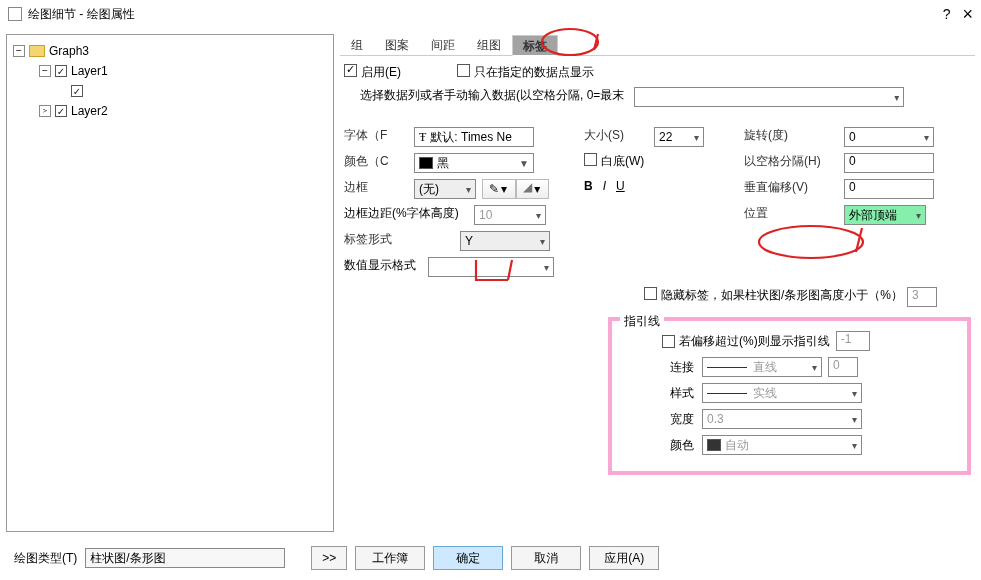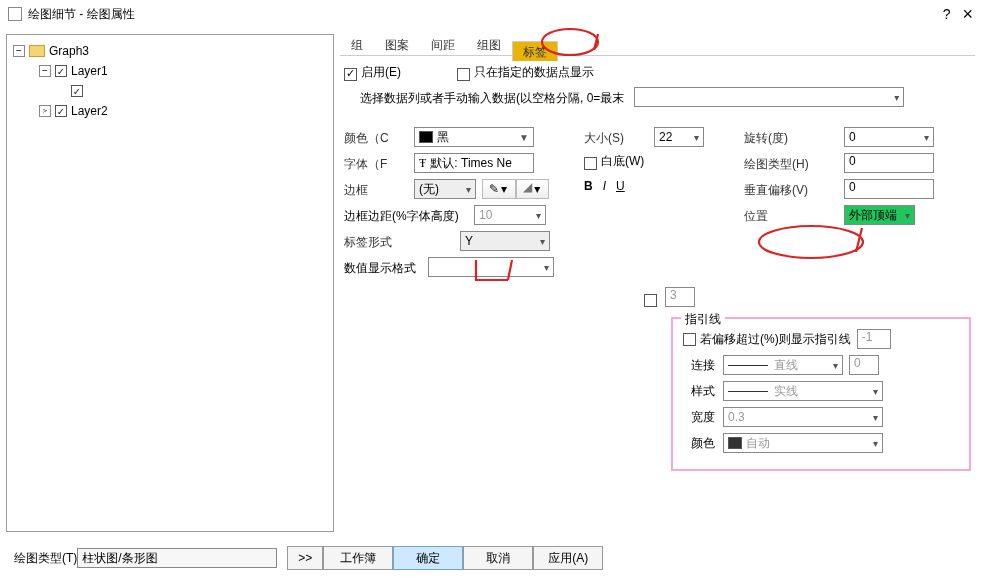--- a/index.html
+++ b/index.html
@@ -17,43 +17,43 @@
 .tree-row { display: flex; align-items: center; height: 20px; white-space: nowrap; font-family: SimSun, monospace; }
 .tog { width: 12px; height: 12px; border: 1px solid #888; display: inline-flex; align-items: center; justify-content: center; font-size: 10px; line-height: 1; margin-right: 4px; cursor: pointer; }
 .fold { width: 16px; height: 12px; background: #f3d673; border: 1px solid #c9a227; margin-right: 4px; }
 .chk { width: 12px; height: 12px; border: 1px solid #555; display: inline-flex; align-items: center; justify-content: center; font-size: 10px; margin-right: 4px; }
 .chk::after { content: "✓"; color: #222; }
 .sel { background: #cde8ff; padding: 0 2px; }
 
 .right { flex: 1; padding: 6px 6px 6px 0; }
 .tabs { display: flex; border-bottom: 1px solid #ccc; height: 22px; position: relative; }
 .tab { padding: 2px 10px; border: 1px solid transparent; border-bottom: none; cursor: pointer; color: #333; }
-.tab.active { background: #eab308; border-color: #ccc; border-bottom: 1px solid #fff; position: relative; top: 7px; }
+.tab.active { background: #a3a3a3; border-color: #ccc; border-bottom: 1px solid #fff; position: relative; top: 1px; font-weight: bold; }
 
 .panel { padding: 8px 4px; }
-.row { display: flex; align-items: flex-end; margin-bottom: 6px; }
+.row { display: flex; align-items: flex-start; margin-bottom: 6px; }
 .lbl { width: 70px; color: #333; }
 .lbl2 { width: 100px; color: #333; }
 .dis { color: #000000; }
 .disBox { background: #f0f0f0; border: 1px solid #ccc; color: #999; }
 
 .combo { display: inline-flex; align-items: center; border: 1px solid #888; height: 20px; background: #fff; padding: 0 4px; }
 .combo .arr { margin-left: auto; font-size: 10px; color: #555; }
 .inp { border: 1px solid #888; height: 20px; padding: 0 4px; background: #fff; }
 .btnflat { border: 1px solid #bbb; background: linear-gradient(#fff,#eee); height: 20px; display: inline-flex; align-items: center; padding: 0 6px; }
 
 .biu { font-family: serif; font-size: 16px; }
 .col3 { display: flex; gap: 30px; }
 
-.grpbox { border: 2px solid #f9a8d4; padding: 10px; position: relative; margin-top: 10px; width: 300px; margin-left: auto; }
+.grpbox { border: 4px solid #f9a8d4; padding: 10px; position: relative; margin-top: 10px; width: 363px; margin-left: auto; }
 .grpbox .title { position: absolute; top: -8px; left: 8px; background: #fff; padding: 0 4px; }
-.grprw { display: flex; align-items: center; margin-bottom: 6px; }
+.grprw { display: flex; align-items: center; margin-bottom: 6px; margin-left: 40px; }
 .grprw .l { width: 40px; text-align: center; }
 
-.footer { height: 40px; display: flex; align-items: center; padding: 0 14px; }
+.footer { height: 40px; display: flex; align-items: center; padding: 0 14px; gap: 8px; }
 .btn { border: 1px solid #999; background: #f5f5f5; height: 24px; min-width: 70px; display: inline-flex; align-items: center; justify-content: center; cursor: pointer; padding: 0 10px; }
 .btn.primary { background: #cde8ff; border-color: #6aa6d6; }
 .btn.small { min-width: 34px; }
 
 .annot { position: absolute; pointer-events: none; }
 svg.annot path, svg.annot ellipse { fill: none; stroke: #d22; stroke-width: 2.2; }
 
 .swatch { width: 14px; height: 12px; background: #000; display: inline-block; margin-right: 4px; border: 1px solid #555; }
 .swatchAuto { width: 14px; height: 12px; background: #333; display: inline-block; margin-right: 4px; border: 1px solid #555; }
 .bucketIco::before { content: "◢"; font-size: 12px; color: #777; position: relative; top: -2px; }
@@ -122,35 +122,35 @@
             <span class="arr">▾</span>
           </span>
       </div>
 
       <div style="height:14px"></div>
 
       <div class="col3">
 
         <div style="width:210px">
           <div class="row">
+            <span class="lbl">字体（F</span>
+            <span class="combo" style="width:120px">
+              <span style="font-family:serif;margin-right:4px">Ŧ</span>
+              <span>默认: Times Ne</span>
+            </span>
+          </div>
+          <div class="row">
             <span class="lbl">颜色（C</span>
             <span class="combo" style="width:120px">
               <span class="swatch"></span>
               <span>黑</span>
               <span class="arr">▼</span>
             </span>
           </div>
           <div class="row">
-            <span class="lbl">字体（F</span>
-            <span class="combo" style="width:120px">
-              <span style="font-family:serif;margin-right:4px">Ŧ</span>
-              <span>默认: Times Ne</span>
-            </span>
-          </div>
-          <div class="row">
             <span class="lbl">边框</span>
             <span class="combo" style="width:62px;background:#eee">
               <span>(无)</span>
                 <span class="arr">▾</span>
             </span>
             <span style="width:6px"></span>
             <span class="btnflat">
               <span>✎</span>
                 <span style="margin:0 2px">▾</span>
             </span>
@@ -205,40 +205,41 @@
 
         <div style="width:210px">
           <div class="row">
             <span class="lbl2">旋转(度)</span>
             <span class="combo" style="width:90px">
               <span>0</span>
                 <span class="arr">▾</span>
             </span>
           </div>
           <div class="row">
-            <span class="lbl2">绘图类型(H)</span>
+            <span class="lbl2">以空格分隔(H)</span>
             <span class="inp" style="width:90px">0</span>
           </div>
           <div class="row">
             <span class="lbl2">垂直偏移(V)</span>
             <span class="inp" style="width:90px">0</span>
           </div>
           <div class="row" style="margin-top:6px">
             <span class="lbl2">位置</span>
-            <span class="combo" style="width:71px;background:#22c55e">
+            <span class="combo" style="width:82px;background:#86efac">
               <span>外部顶端</span>
                 <span class="arr">▾</span>
             </span>
           </div>
         </div>
       </div>
 
       <div class="row" style="margin-top:4px">
         <span style="width:300px"></span>
         <span class="checkplain"></span>
+        <span>隐藏标签，如果柱状图/条形图高度小于（%）</span>
         <span class="inp disBox" style="width:30px;margin-left:4px">3</span>
       </div>
 
       <div class="grpbox">
         <span class="title">指引线</span>
         <div class="grprw">
           <span class="checkplain"></span>
           <span>若偏移超过(%)则显示指引线</span>
           <span class="inp disBox" style="width:34px;margin-left:6px">-1</span>
         </div>

